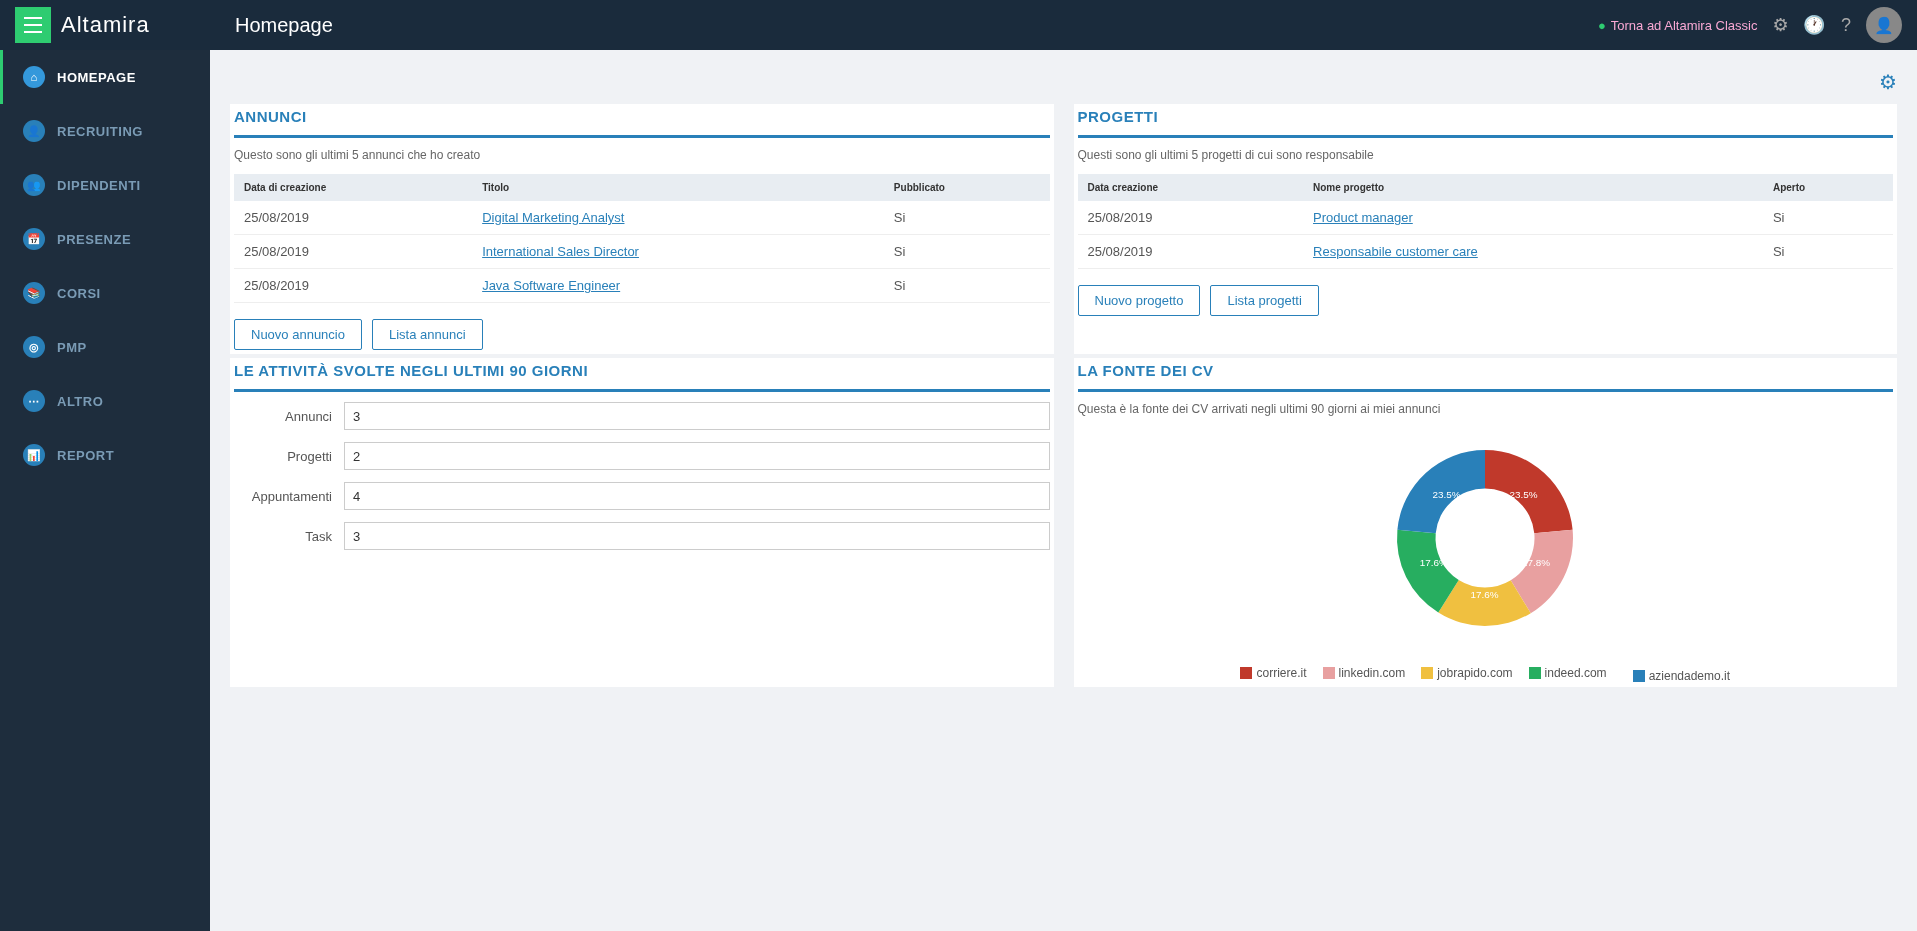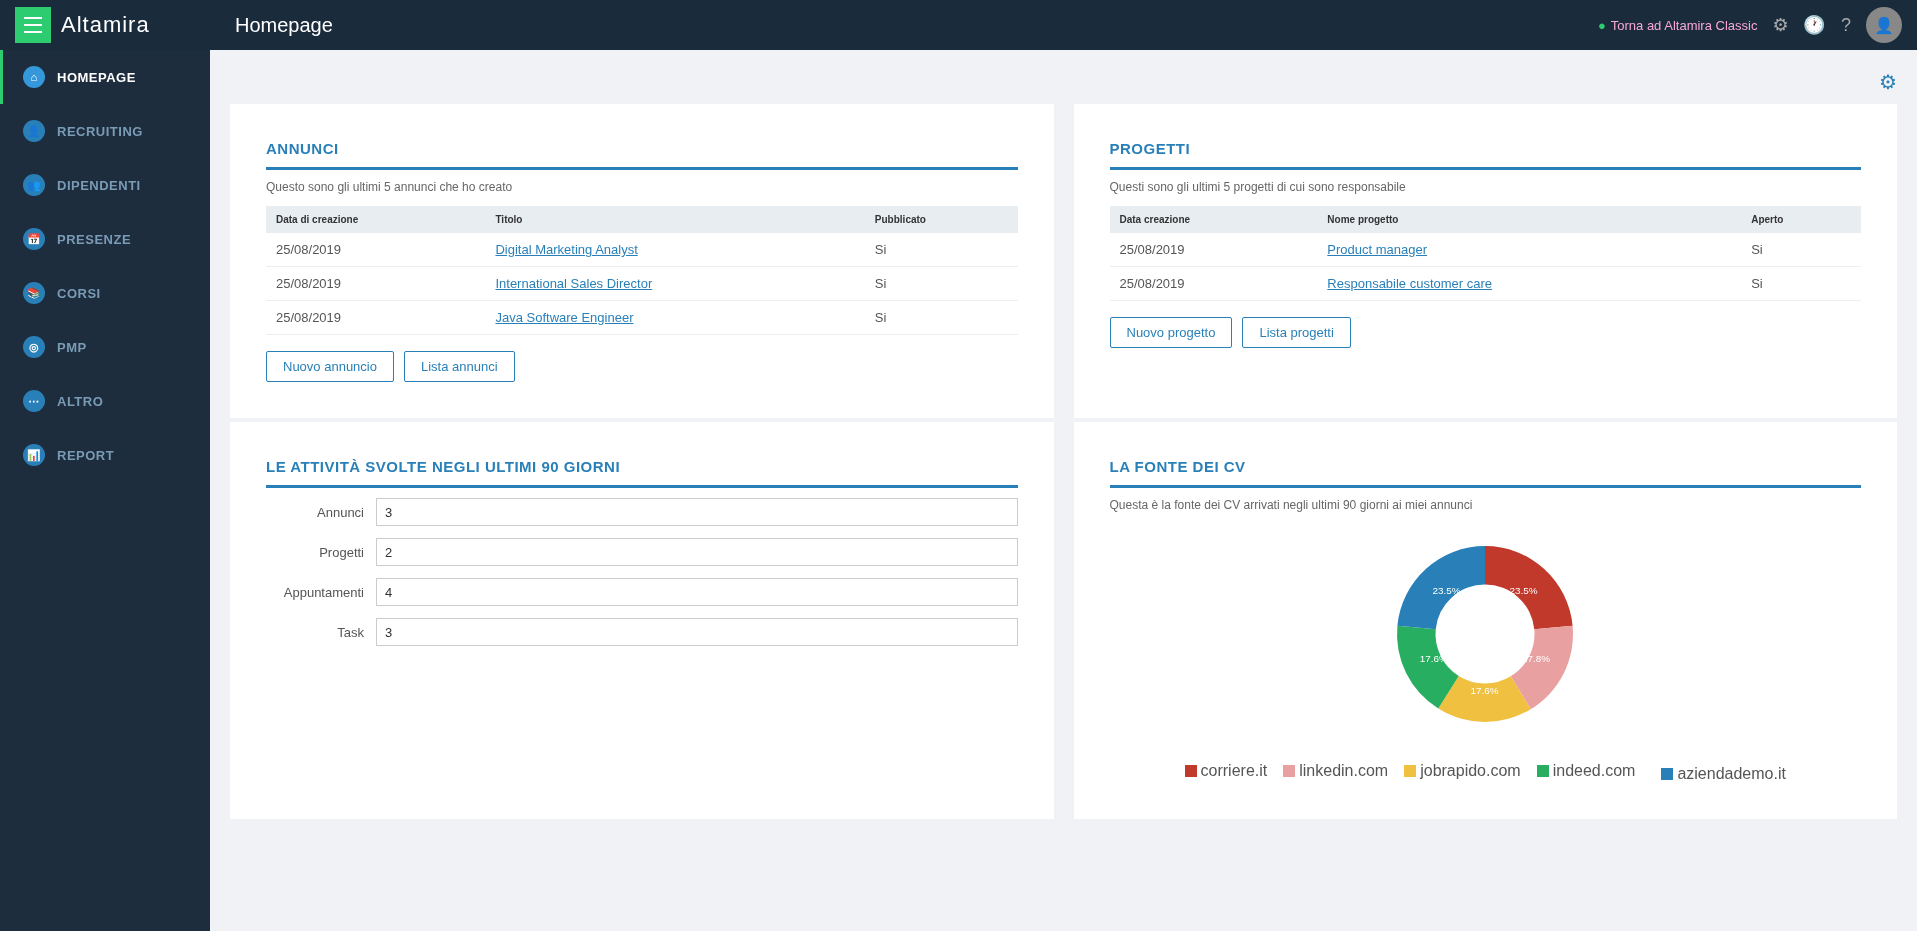--- a/index.html
+++ b/index.html
@@ -158,21 +158,21 @@
 
     
     .panels-grid {
       display: grid;
       grid-template-columns: 1fr 1fr;
       gap: 20px;
     }
 
     .panel {
       background: white;
-      padding: 36px;
+      padding: 4px;
     }
 
     .panel-title {
       color: #2980b9;
       font-size: 15px;
       font-weight: 700;
       border-bottom: 3px solid #2980b9;
       padding-bottom: 10px;
       margin-bottom: 10px;
       letter-spacing: 0.5px;
@@ -279,21 +279,21 @@
       height: 80px;
       border-radius: 50%;
       background: white;
     }
 
     .legend {
       display: flex;
       flex-wrap: wrap;
       gap: 8px 26px;
       margin-top: 15px;
-      font-size: 16px;
+      font-size: 12px;
       color: #555;
       justify-content: center;
     }
     .legend-item {
       display: flex;
       align-items: center;
       gap: 4px;
     }
     .legend-color {
       width: 12px;

